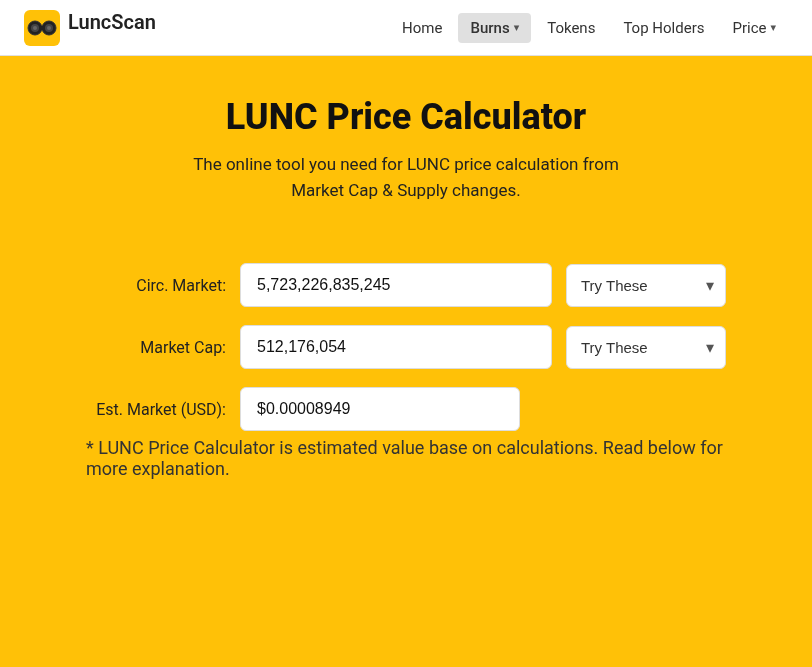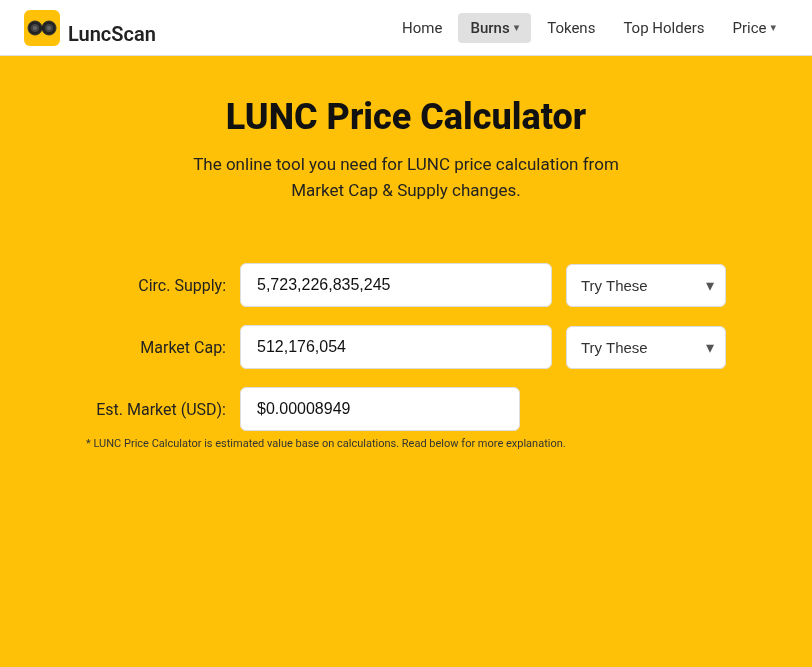--- a/index.html
+++ b/index.html
@@ -20,21 +20,21 @@
       background: #ffffff;
       display: flex;
       align-items: center;
       padding: 10px 24px;
       border-bottom: 1px solid #e0e0e0;
       height: 56px;
     }
 
     .logo-area {
       display: flex;
-      align-items: flex-end;
+      align-items: flex-start;
       gap: 8px;
       margin-right: auto;
     }
 
     .logo-icon {
       width: 36px;
       height: 36px;
     }
 
     .logo-text {
@@ -156,21 +156,21 @@
       position: absolute;
       right: 12px;
       top: 50%;
       transform: translateY(-50%);
       pointer-events: none;
       color: #555;
       font-size: 16px;
     }
 
     .disclaimer {
-      font-size: 11px;
+      font-size: 18px;
       color: #333;
       margin-top: 6px;
       text-align: left;
       width: 640px;
     }
   </style>
 </head>
 <body>
 
 <nav class="navbar">
@@ -210,21 +210,21 @@
   </div>
 </nav>
 
 <main class="main-content">
   <h1 class="page-title">LUNC Price Calculator</h1>
   <p class="page-subtitle">The online tool you need for LUNC price calculation from Market Cap &amp; Supply changes.</p>
 
   <div class="form-area">
 
     <div class="form-row">
-      <label class="form-label">Circ. Supply:</label>
+      <label class="form-label">Circ. Market:</label>
       <input class="form-input" type="text" value="5,723,226,835,245" style="">
       <div class="select-wrapper">
         <select>
           <option value="">Try These</option>
           <option value="1t">1 Trillion</option>
           <option value="500b">500 Billion</option>
           <option value="100b">100 Billion</option>
         </select>
         <span class="select-chevron">▾</span>
       </div>

